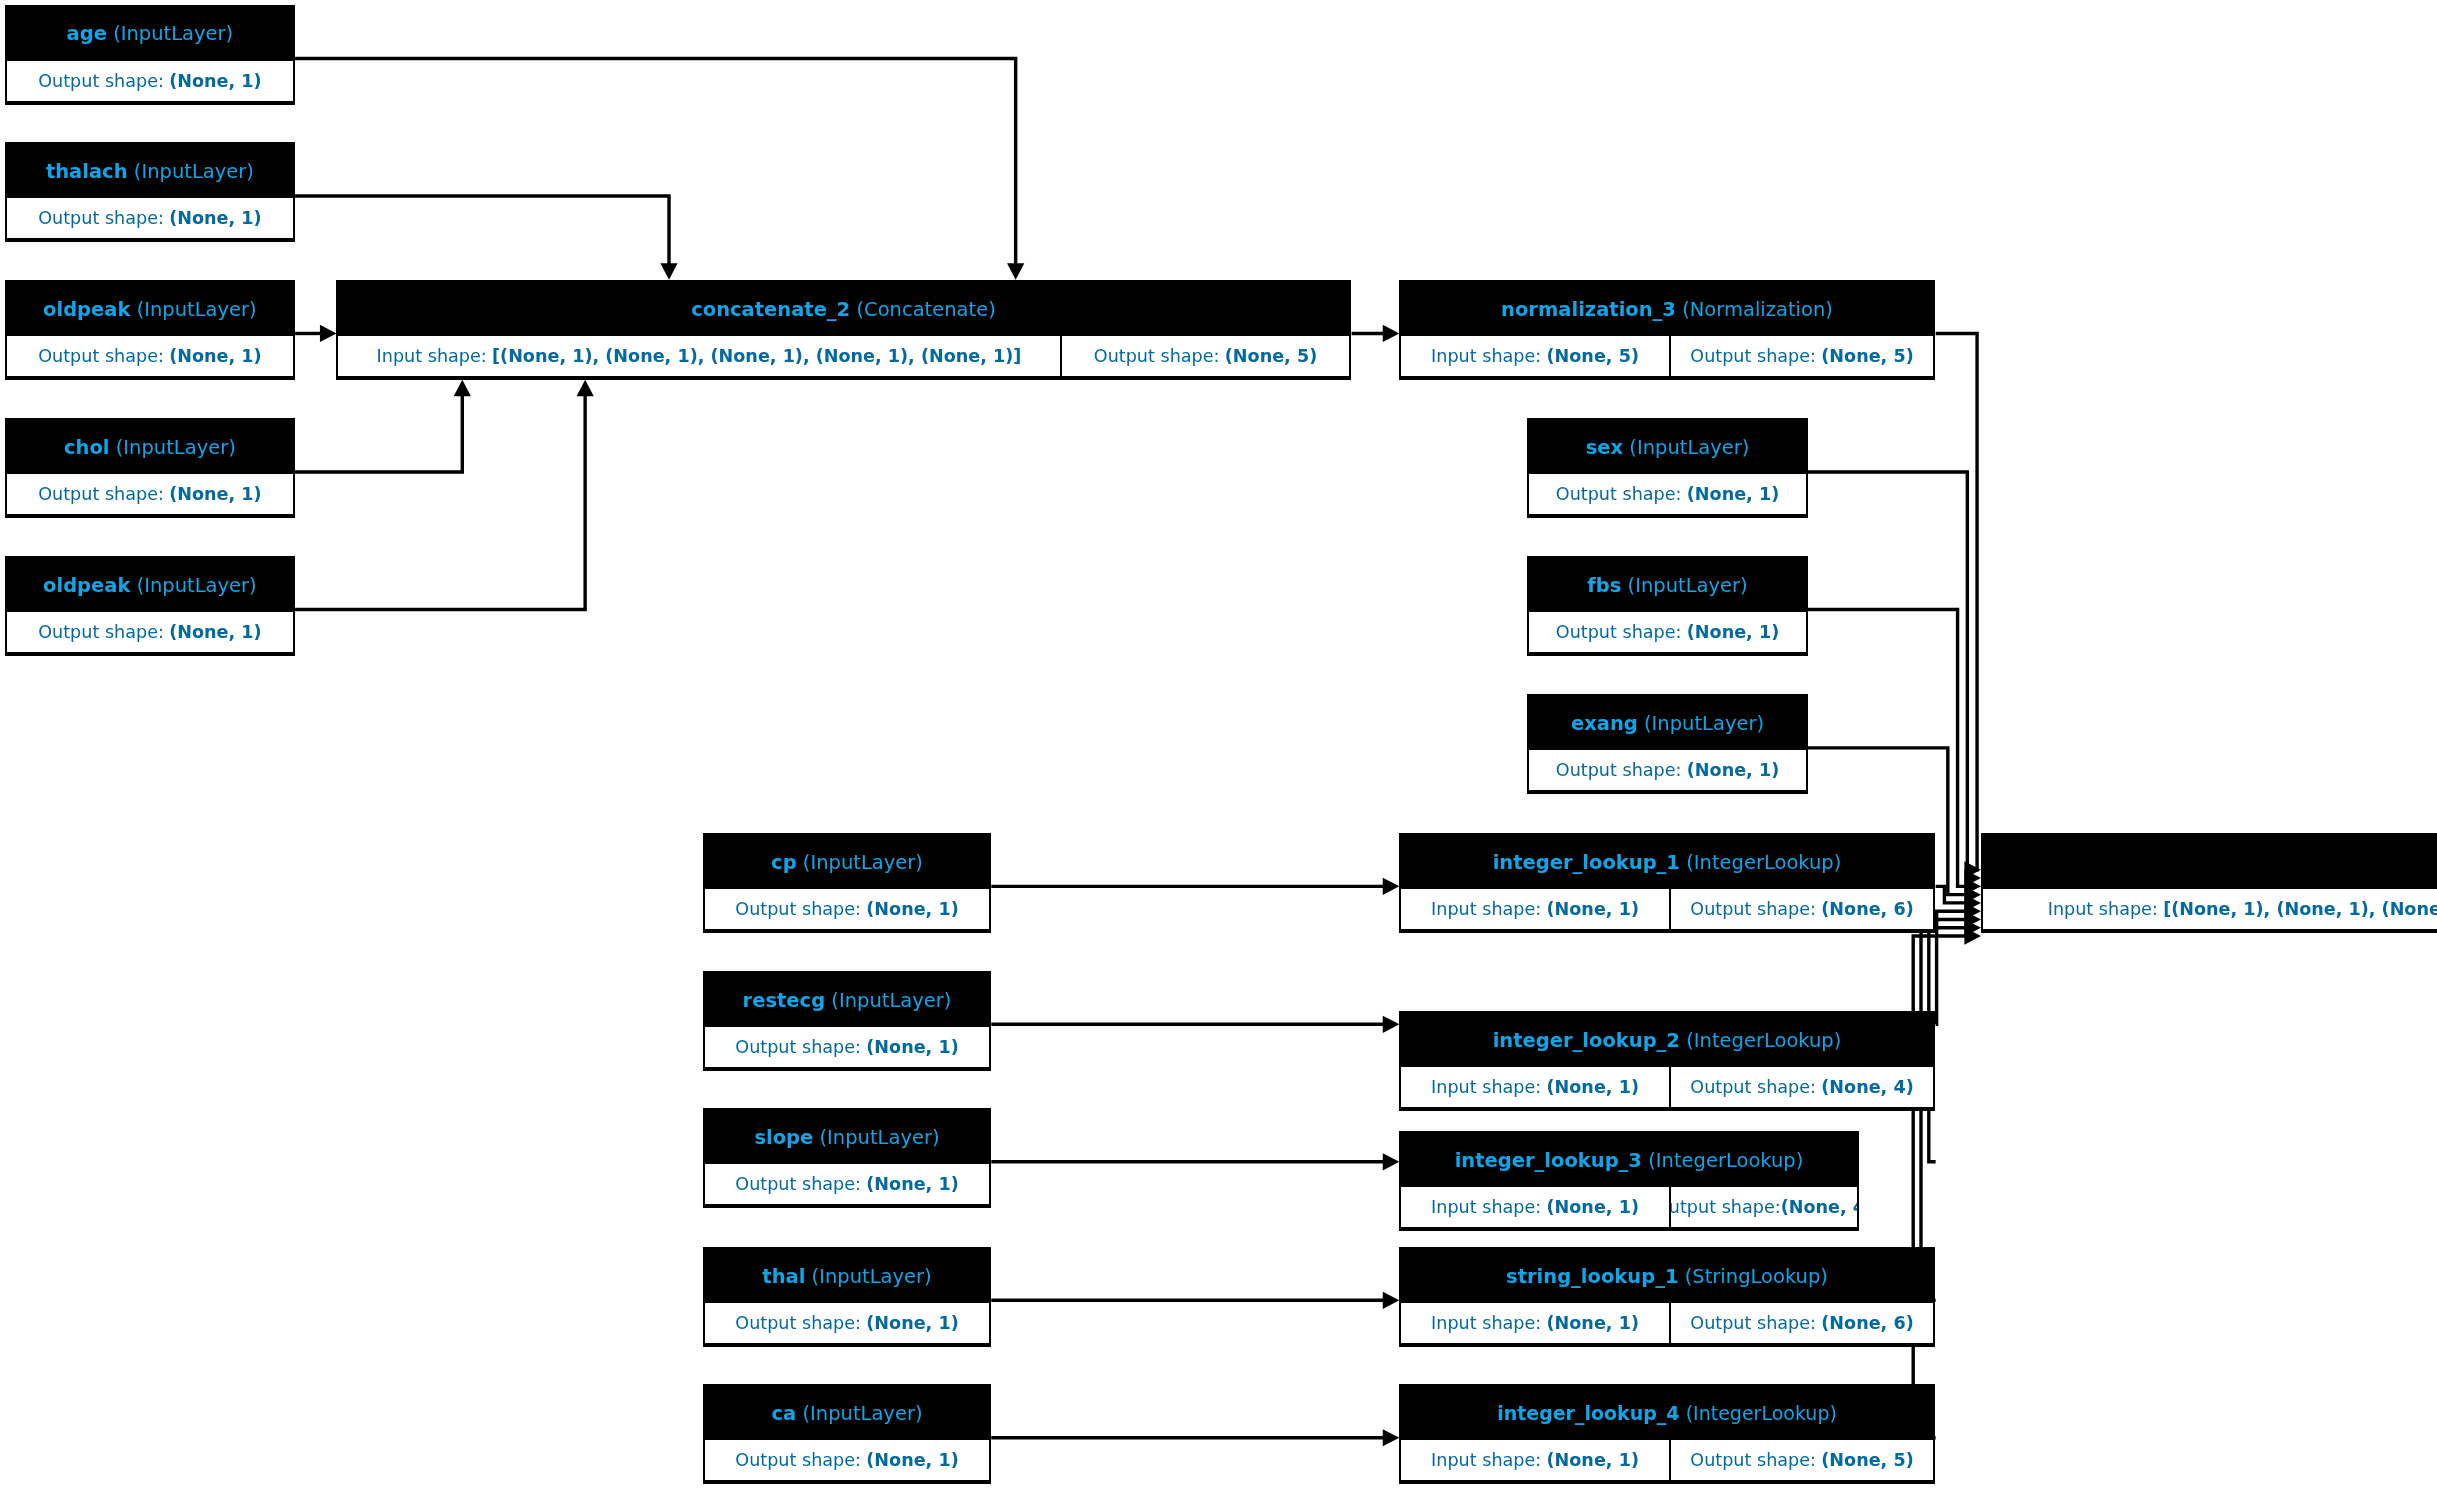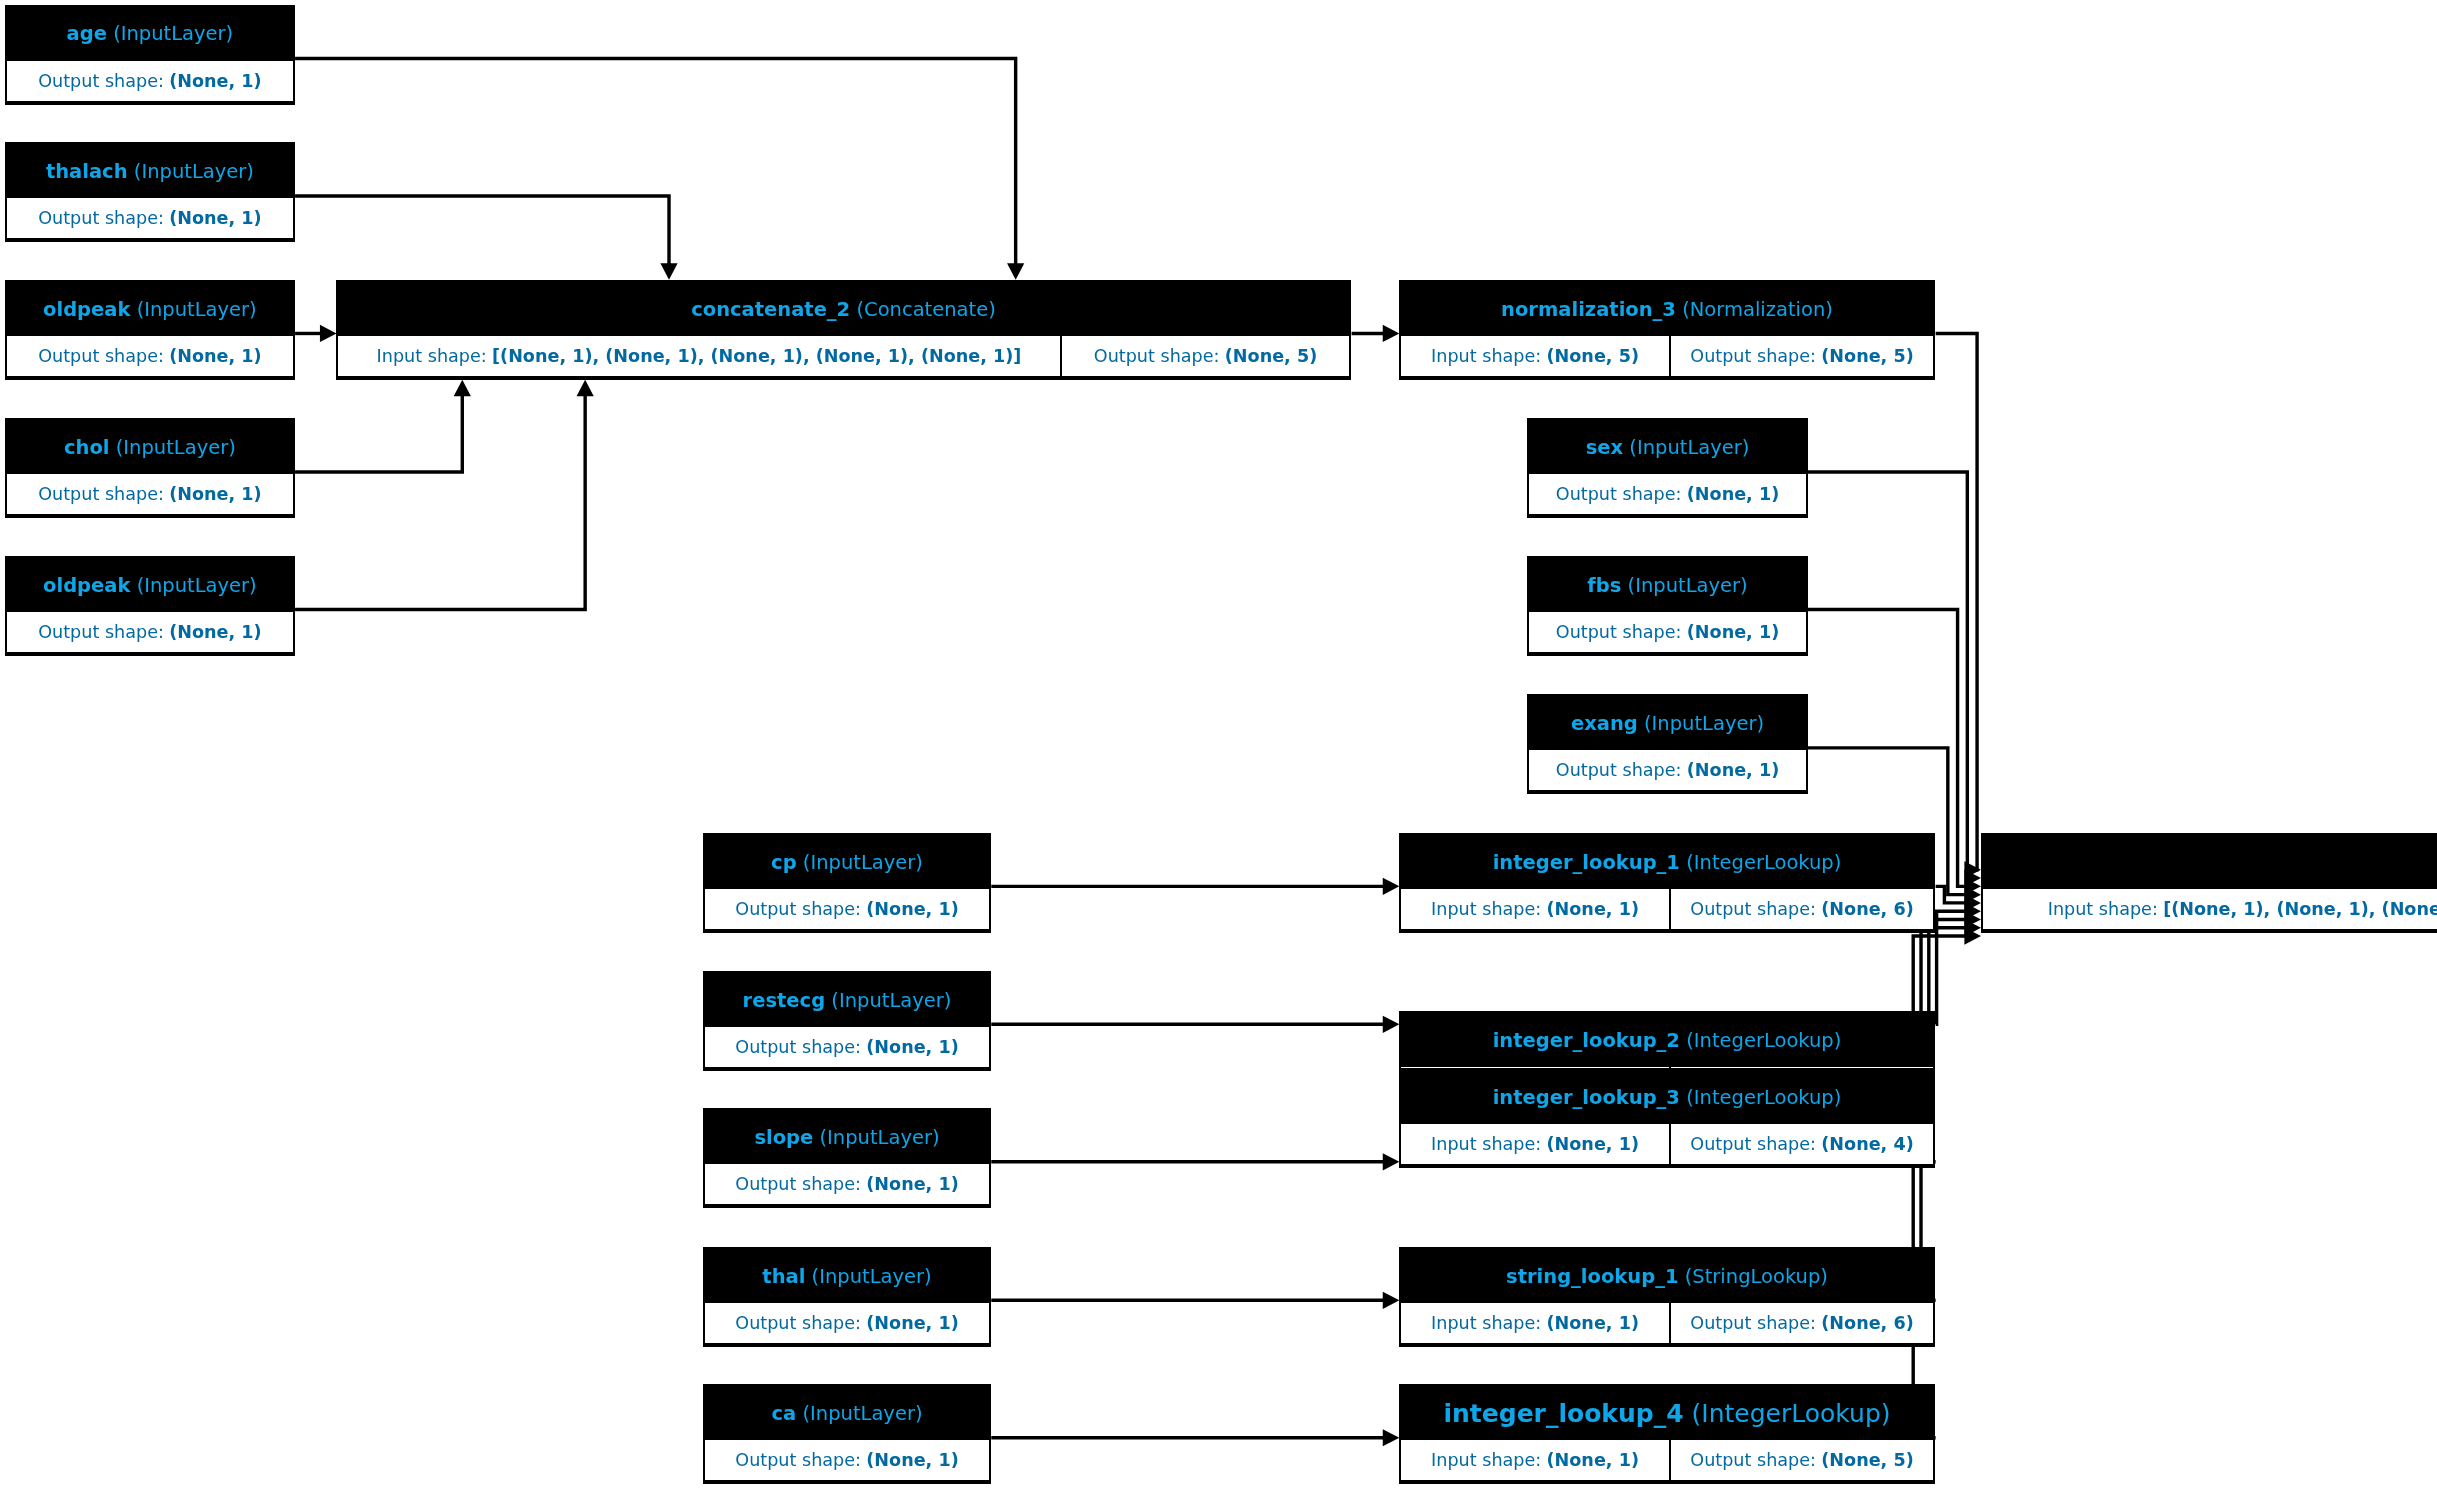--- a/index.html
+++ b/index.html
@@ -331,21 +331,21 @@
             <span class="sp"></span>
             <span class="val">(None, 1)</span>
           </div>
           <div class="cell" style="font-size: 17.6px;">
             <span class="lbl">Output shape:</span>
             <span class="sp"></span>
             <span class="val">(None, 4)</span>
           </div>
         </div>
       </div>
-      <div class="node" style="left: 1399px; top: 1068px; width: 536px; height: 100px;">
+      <div class="node" style="left: 1399px; top: 1131px; width: 460px; height: 100px;">
         <div class="title" style="height: 54px; font-size: 19.5px;">
           <span class="nm">integer_lookup_3</span>
           <span class="sp"></span>
           <span class="ty">(IntegerLookup)</span>
         </div>
         <div class="shaperow" style="height: 40px;">
           <div class="cell" style="font-size: 17.6px; flex: 0 0 268px;">
             <span class="lbl">Input shape:</span>
             <span class="sp"></span>
             <span class="val">(None, 1)</span>
@@ -370,21 +370,21 @@
             <span class="val">(None, 1)</span>
           </div>
           <div class="cell" style="font-size: 17.6px;">
             <span class="lbl">Output shape:</span>
             <span class="sp"></span>
             <span class="val">(None, 6)</span>
           </div>
         </div>
       </div>
       <div class="node" style="left: 1399px; top: 1384px; width: 536px; height: 100px;">
-        <div class="title" style="height: 54px; font-size: 25px;">
+        <div class="title" style="height: 54px; font-size: 19px;">
           <span class="nm">integer_lookup_4</span>
           <span class="sp"></span>
           <span class="ty">(IntegerLookup)</span>
         </div>
         <div class="shaperow" style="height: 40px;">
           <div class="cell" style="font-size: 17.6px; flex: 0 0 268px;">
             <span class="lbl">Input shape:</span>
             <span class="sp"></span>
             <span class="val">(None, 1)</span>
           </div>

